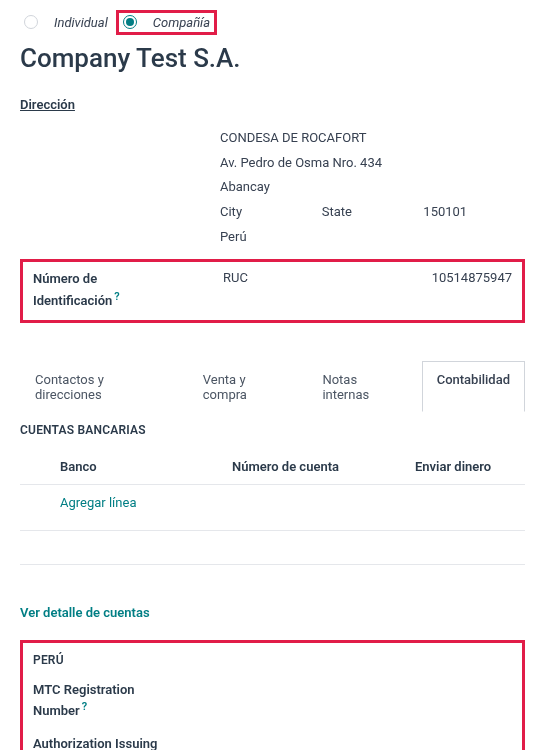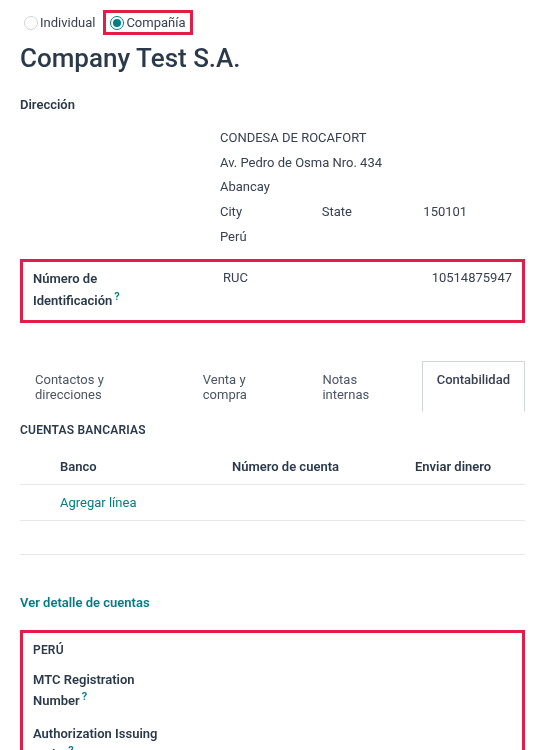--- a/index.html
+++ b/index.html
@@ -20,24 +20,25 @@
     width: 545px;
   }
   .radio-row {
     display: flex;
     align-items: center;
     gap: 4px;
     margin-bottom: 8px;
   }
   .radio-item {
     display: inline-flex;
-    align-items: center;
-    gap: 2px;
+    align-items: flex-start;
+    gap: 16px;
     padding: 2px 4px;
     cursor: pointer;
+    font-style: italic;
   }
   .radio-circle {
     width: 14px; height: 14px;
     border: 1.5px solid var(--border);
     border-radius: 50%;
     position: relative;
     flex: 0 0 auto;
   }
   .radio-circle.selected {
     border-color: var(--teal);
@@ -56,20 +57,21 @@
     font-size: 26px;
     font-weight: 500;
     color: #2b3a4a;
     margin: 2px 0 24px 0;
   }
   .section-label {
     font-weight: 600;
     color: #2b3a4a;
     font-size: 13px;
     margin-bottom: 14px;
+    text-decoration: underline;
   }
   .addr-grid {
     margin-left: 200px;
     line-height: 1.9;
     color: #374151;
     font-size: 13px;
   }
   .addr-row3 {
     display: grid;
     grid-template-columns: 1fr 1fr 1fr;
@@ -134,21 +136,21 @@
   .bank-head {
     display: grid;
     grid-template-columns: 1.2fr 1.3fr 1fr;
     padding: 4px 0 10px 40px;
     font-weight: 600;
     color: #2b3a4a;
     border-bottom: 1px solid #e5e7eb;
     gap: 40px;
   }
   .bank-row {
-    padding: 10px 0 10px 40px;
+    padding: 10px 0 20px 40px;
     border-bottom: 1px solid #e5e7eb;
   }
   .add-line {
     color: var(--teal);
     cursor: pointer;
   }
   .bank-bottom-line {
     border-bottom: 1px solid #e5e7eb;
     height: 34px;
   }

